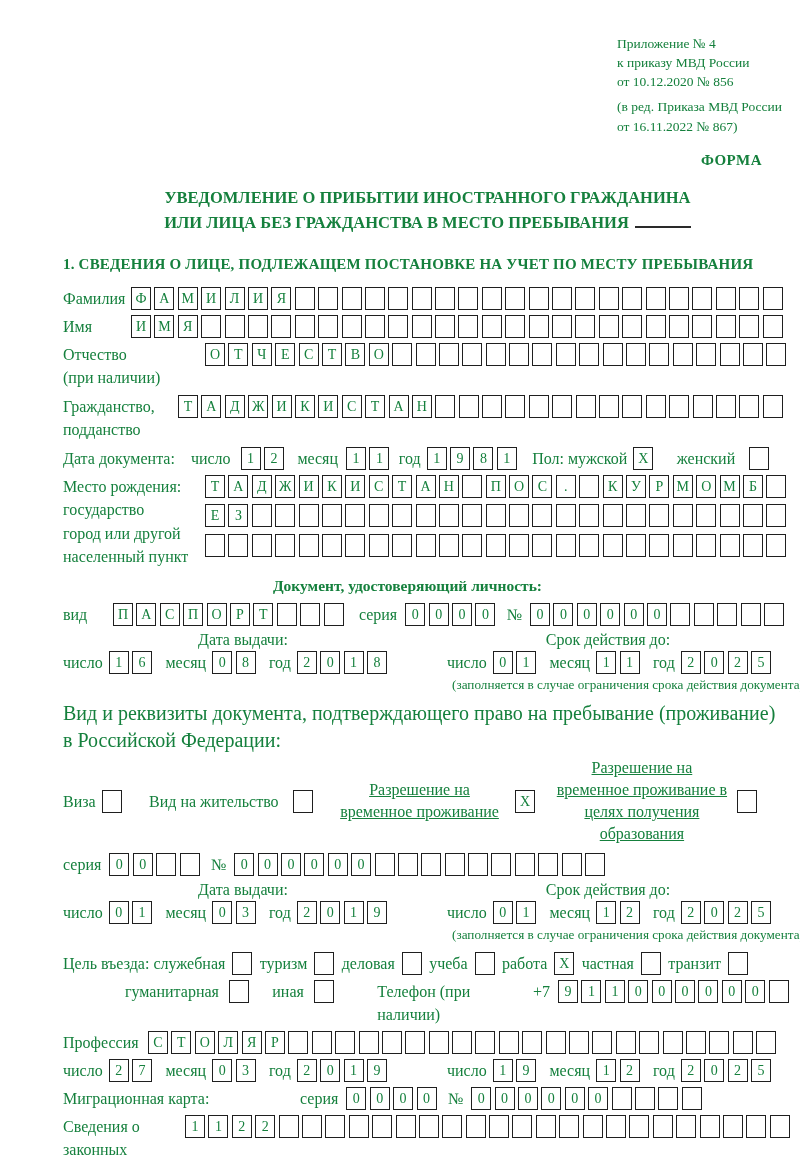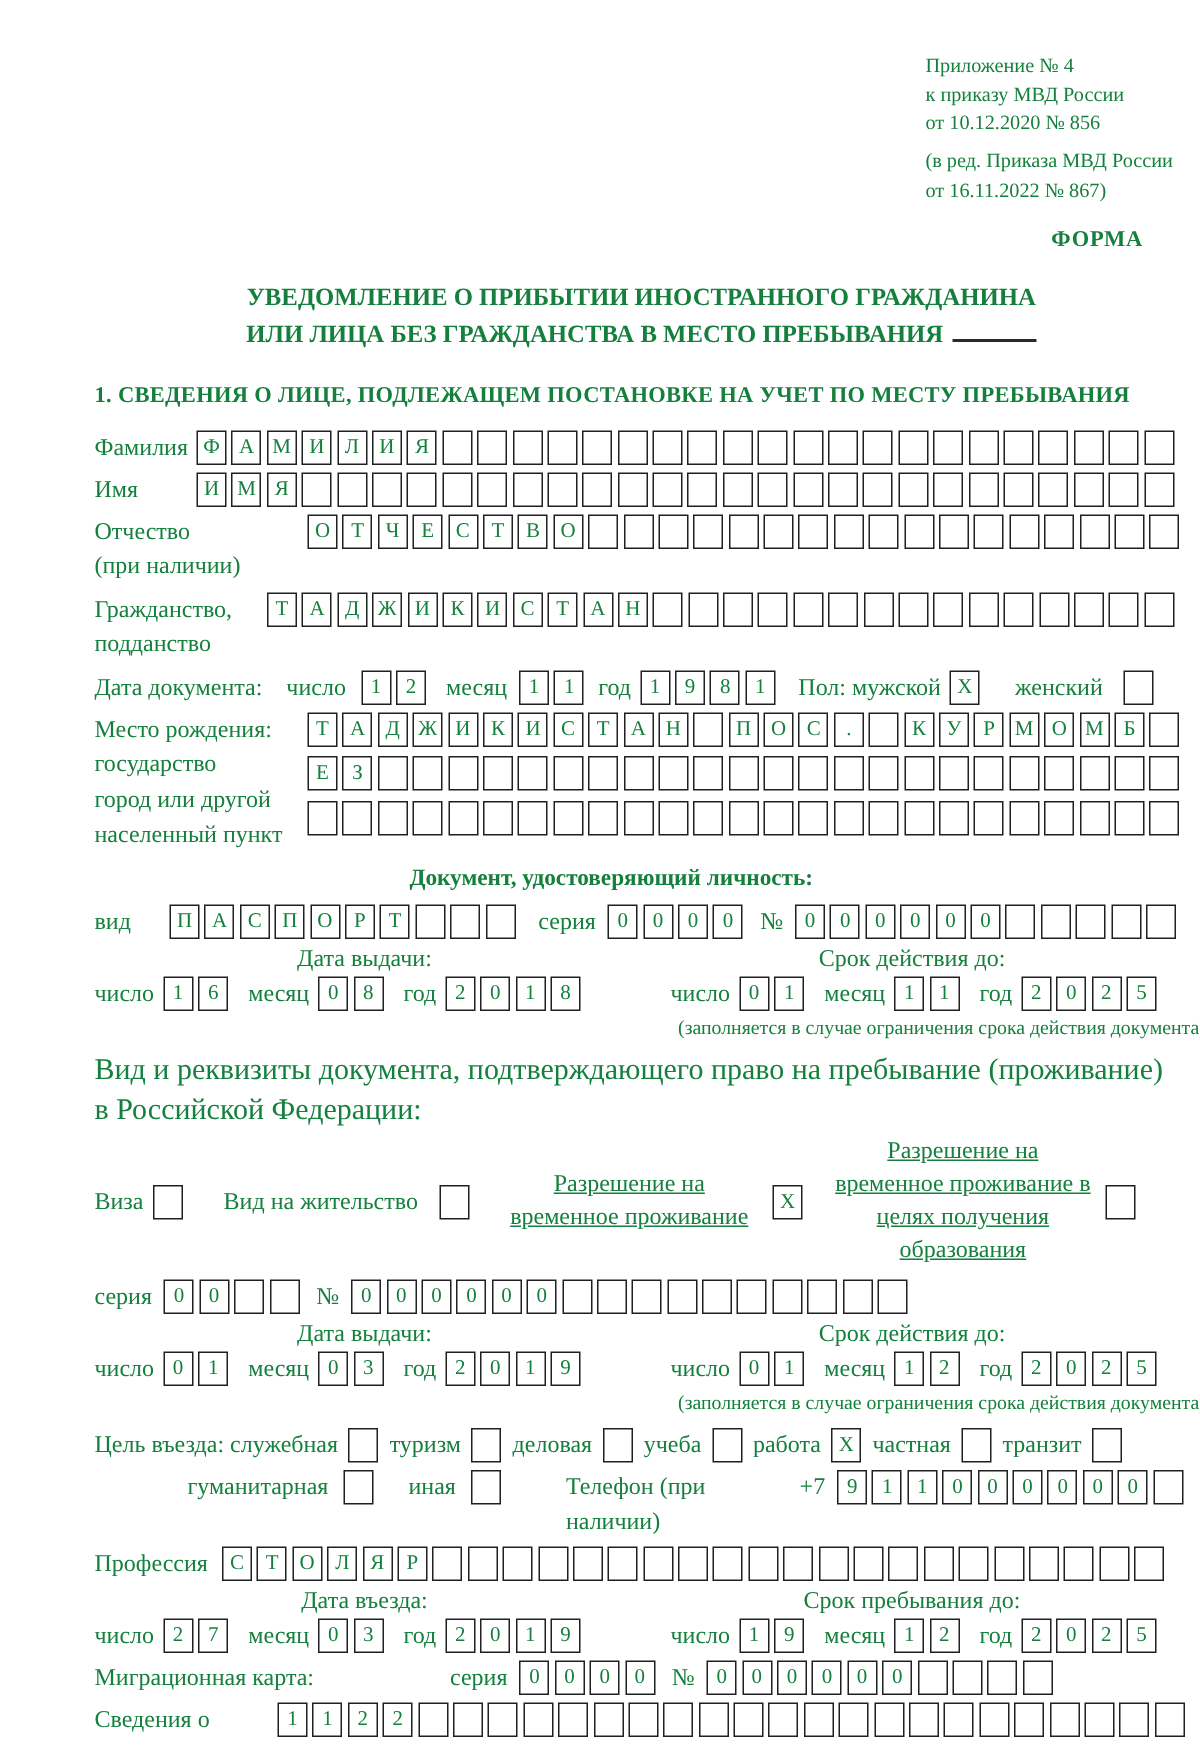--- a/index.html
+++ b/index.html
@@ -598,24 +598,20 @@
         <span class="cell"></span>
         <span class="cell"></span>
         <span class="cell"></span>
         <span class="cell"></span>
         <span class="cell"></span>
         <span class="cell"></span>
         <span class="cell"></span>
       </span>
   </div>
 
-  <div class="dual" style="margin-top:4px;">
-    <span class="du-l">Дата въезда:</span>
-    <span class="du-r">Срок пребывания до:</span>
-  </div>
   <div class="row">
     <span class="dg w360">
       <span class="t">число</span>
       <span class="boxes">
           <span class="cell">2</span>
           <span class="cell">7</span>
         </span>
       <span class="t">месяц</span>
       <span class="boxes">
           <span class="cell">0</span>

